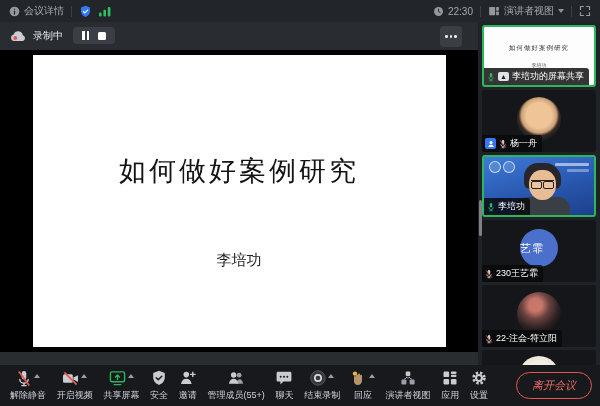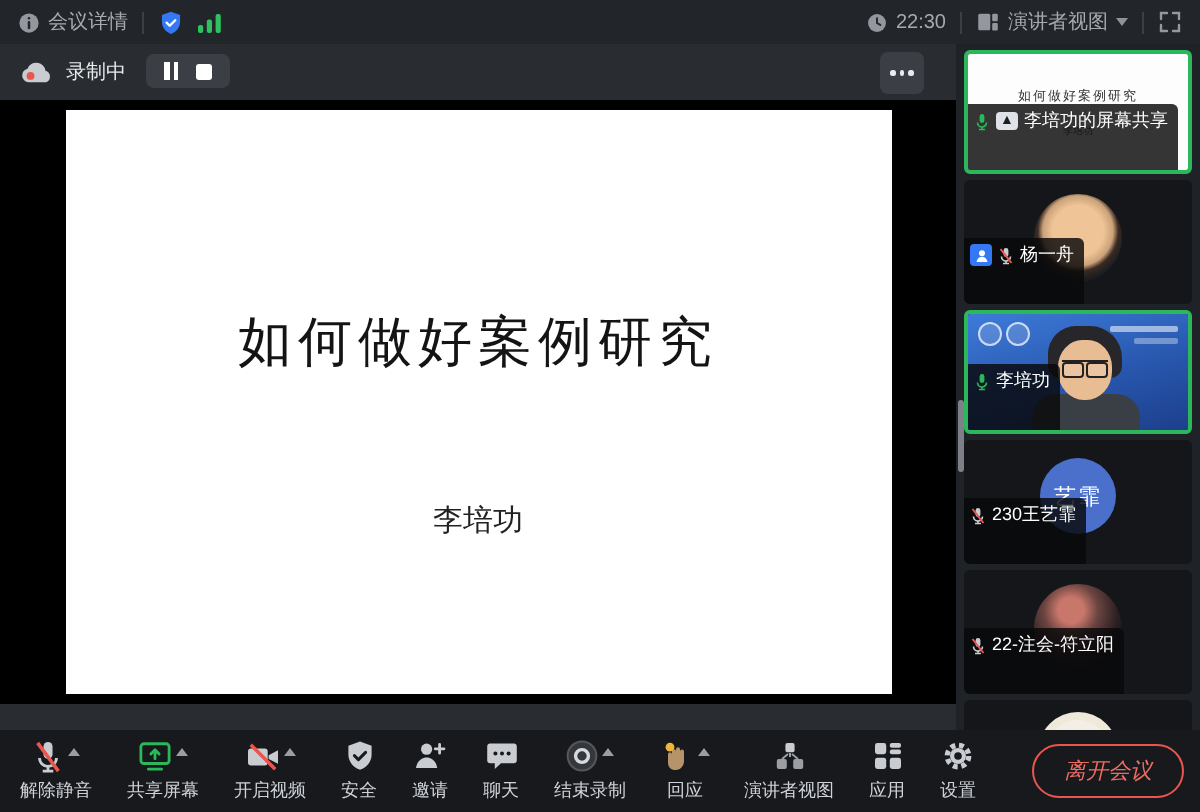--- a/index.html
+++ b/index.html
@@ -36,32 +36,32 @@
   .more-btn{position:absolute;top:4px;right:16px;width:22px;height:21px;background:#3b3e44;
             border-radius:4px;display:flex;align-items:center;justify-content:center;gap:2px;
             cursor:pointer;z-index:3;}
   .more-btn i{width:2.5px;height:2.5px;background:#e8eaec;border-radius:50%;display:block;}
   
   .sidebar{width:122px;background:#1f2226;position:relative;padding-top:3px;box-sizing:border-box;overflow:hidden;}
   .tile{width:114px;height:62px;margin:0 auto 3px auto;position:relative;background:#141619;
         border-radius:3px;overflow:hidden;box-sizing:border-box;cursor:pointer;}
   .tile.active{border:2px solid #2bb75a;}
   .tile-label{position:absolute;left:0;bottom:0;max-width:100%;background:rgba(8,9,10,.82);
-              color:#fff;font-size:9px;padding:2px 5px 18px 3px;display:flex;align-items:center;gap:3px;
+              color:#fff;font-size:9px;padding:2px 5px 2px 3px;display:flex;align-items:center;gap:3px;
               border-top-right-radius:3px;white-space:nowrap;overflow:hidden;box-sizing:border-box;}
   .mini-slide{position:absolute;inset:0;background:#fdfdfd;}
   .mini-title{padding-top:17px;text-align:center;font-size:6.5px;color:#333;
               font-family:"DejaVu Serif",serif;letter-spacing:1px;}
   .mini-author{padding-top:9px;text-align:center;font-size:5px;color:#555;
                font-family:"DejaVu Serif",serif;}
   .avatar{border-radius:50%;margin:0 auto;}
   .av-luffy{width:44px;height:44px;margin-top:7px;
             background:radial-gradient(circle at 50% 42%,#efc496 38%,#caa27a 52%,#3a2a22 60%,#1b1d20 72%);}
   .av-blue{width:38px;height:38px;margin-top:9px;background:#4a70cc;display:flex;align-items:center;
-           justify-content:center;color:#fff;font-size:11px;letter-spacing:1px;}
+           justify-content:flex-start;color:#fff;font-size:11px;letter-spacing:1px;}
   .av-anime{width:44px;height:44px;margin-top:7px;
             background:radial-gradient(circle at 42% 30%,#c9776b 16%,#6b4440 34%,#2c2023 58%,#131416 75%);}
   .av-flower{width:40px;height:40px;margin-top:6px;background:#f3efe6;
              box-shadow:inset 0 0 0 4px #efe9da;
              background-image:radial-gradient(circle at 50% 55%,#e8b33a 22%,#6d8142 23% 38%,#f3efe6 39%);}
   .video-bg{position:absolute;inset:0;background:linear-gradient(165deg,#3d7bd9 0%,#2857ae 55%,#1d3f8c 100%);}
   .v-hair{position:absolute;left:40px;top:6px;width:37px;height:26px;background:#26262b;
           border-radius:14px 16px 6px 6px;}
   .v-face{position:absolute;left:45px;top:13px;width:27px;height:30px;background:#e9bd94;
           border-radius:45% 45% 48% 48%;}
@@ -311,48 +311,48 @@
               </svg>
           </span>
           <span class="caret-up"></span>
         </span>
         <span>解除静音</span>
       </div>
 
       <div class="tool">
         <span class="icon-row">
           <span>
+            <svg width="17" height="15" viewBox="0 0 18 16">
+                <rect x="1" y="3.5" width="10.5" height="9" rx="1.6" fill="#c9ccd1"></rect>
+                <path d="M12 7l5-2.6v7.2L12 9z" fill="#c9ccd1"></path>
+                <line x1="2.5" y1="1.5" x2="15.5" y2="14.5" stroke="#e8564f" stroke-width="1.9"></line>
+              </svg>
+          </span>
+          <span class="caret-up"></span>
+        </span>
+        <span>开启视频</span>
+      </div>
+
+      <div class="tool">
+        <span class="icon-row">
+          <span>
             <svg width="17" height="16" viewBox="0 0 18 17">
                 <rect x="1.5" y="2" width="15" height="10.5" rx="1.6" fill="none" stroke="#2bb75a" stroke-width="1.5"></rect>
                 <path d="M9 10V5.4M6.8 7.4L9 5.2l2.2 2.2" stroke="#2bb75a" stroke-width="1.5" fill="none" stroke-linecap="round" stroke-linejoin="round"></path>
                 <line x1="5.5" y1="15.5" x2="12.5" y2="15.5" stroke="#2bb75a" stroke-width="1.5" stroke-linecap="round"></line>
               </svg>
           </span>
           <span class="caret-up"></span>
         </span>
         <span>共享屏幕</span>
       </div>
 
       <div class="tool">
         <span class="icon-row">
           <span>
-            <svg width="17" height="15" viewBox="0 0 18 16">
-                <rect x="1" y="3.5" width="10.5" height="9" rx="1.6" fill="#c9ccd1"></rect>
-                <path d="M12 7l5-2.6v7.2L12 9z" fill="#c9ccd1"></path>
-                <line x1="2.5" y1="1.5" x2="15.5" y2="14.5" stroke="#e8564f" stroke-width="1.9"></line>
-              </svg>
-          </span>
-          <span class="caret-up"></span>
-        </span>
-        <span>开启视频</span>
-      </div>
-
-      <div class="tool">
-        <span class="icon-row">
-          <span>
             <svg width="16" height="16" viewBox="0 0 16 16">
                 <path d="M8 .8l5.8 2.1v4.4c0 3.7-2.4 6.4-5.8 7.6-3.4-1.2-5.8-3.9-5.8-7.6V2.9z" fill="#c9ccd1"></path>
                 <path d="M5.2 7.8l2 2 3.6-3.6" stroke="#17191d" stroke-width="1.5" fill="none" stroke-linecap="round" stroke-linejoin="round"></path>
               </svg>
           </span>
         </span>
         <span>安全</span>
       </div>
 
       <div class="tool">
@@ -361,20 +361,33 @@
             <svg width="16" height="16" viewBox="0 0 16 16">
                 <circle cx="6.3" cy="4.6" r="2.8" fill="#c9ccd1"></circle>
                 <path d="M1 14c.5-3.4 2.7-5.3 5.3-5.3s4.8 1.9 5.3 5.3z" fill="#c9ccd1"></path>
                 <path d="M12.8 2.2v4.4M10.6 4.4H15" stroke="#c9ccd1" stroke-width="1.4" stroke-linecap="round"></path>
               </svg>
           </span>
         </span>
         <span>邀请</span>
       </div>
 
+      <div class="tool">
+        <span class="icon-row">
+          <span>
+            <svg width="17" height="16" viewBox="0 0 18 16">
+                <circle cx="11.8" cy="5" r="2.5" fill="#9b9fa5"></circle>
+                <path d="M8.7 14c.4-3 2-4.7 3.8-4.7 1.6 0 3 1.7 3.4 4.7z" fill="#9b9fa5"></path>
+                <circle cx="6" cy="4.8" r="2.9" fill="#c9ccd1"></circle>
+                <path d="M1 14c.5-3.4 2.6-5.2 5-5.2s4.5 1.8 5 5.2z" fill="#c9ccd1"></path>
+              </svg>
+          </span>
+        </span>
+        <span>管理成员(55+)</span>
+      </div>
 
       <div class="tool">
         <span class="icon-row">
           <span>
             <svg width="16" height="16" viewBox="0 0 16 16">
                 <path d="M2 1.8h12c.8 0 1.4.6 1.4 1.4v7c0 .8-.6 1.4-1.4 1.4H7.5L4.4 14.5v-2.9H2c-.8 0-1.4-.6-1.4-1.4v-7c0-.8.6-1.4 1.4-1.4z" fill="#c9ccd1"></path>
                 <circle cx="4.7" cy="6.8" r="1" fill="#17191d"></circle>
                 <circle cx="8" cy="6.8" r="1" fill="#17191d"></circle>
                 <circle cx="11.3" cy="6.8" r="1" fill="#17191d"></circle>
               </svg>

